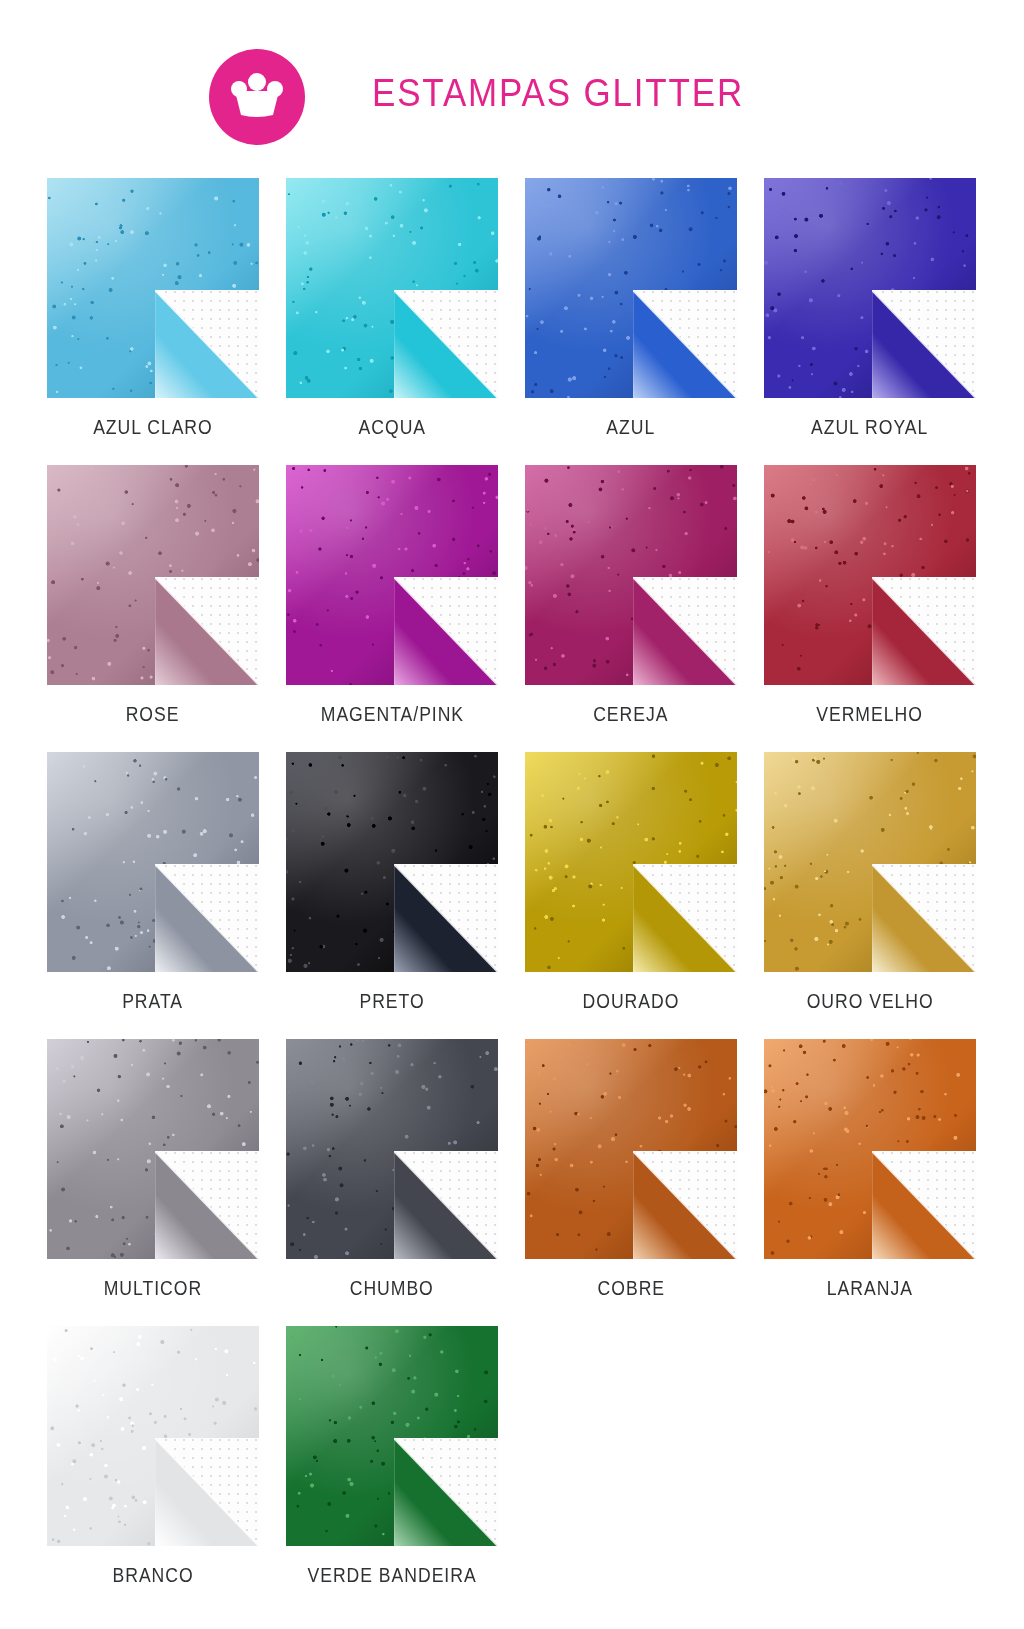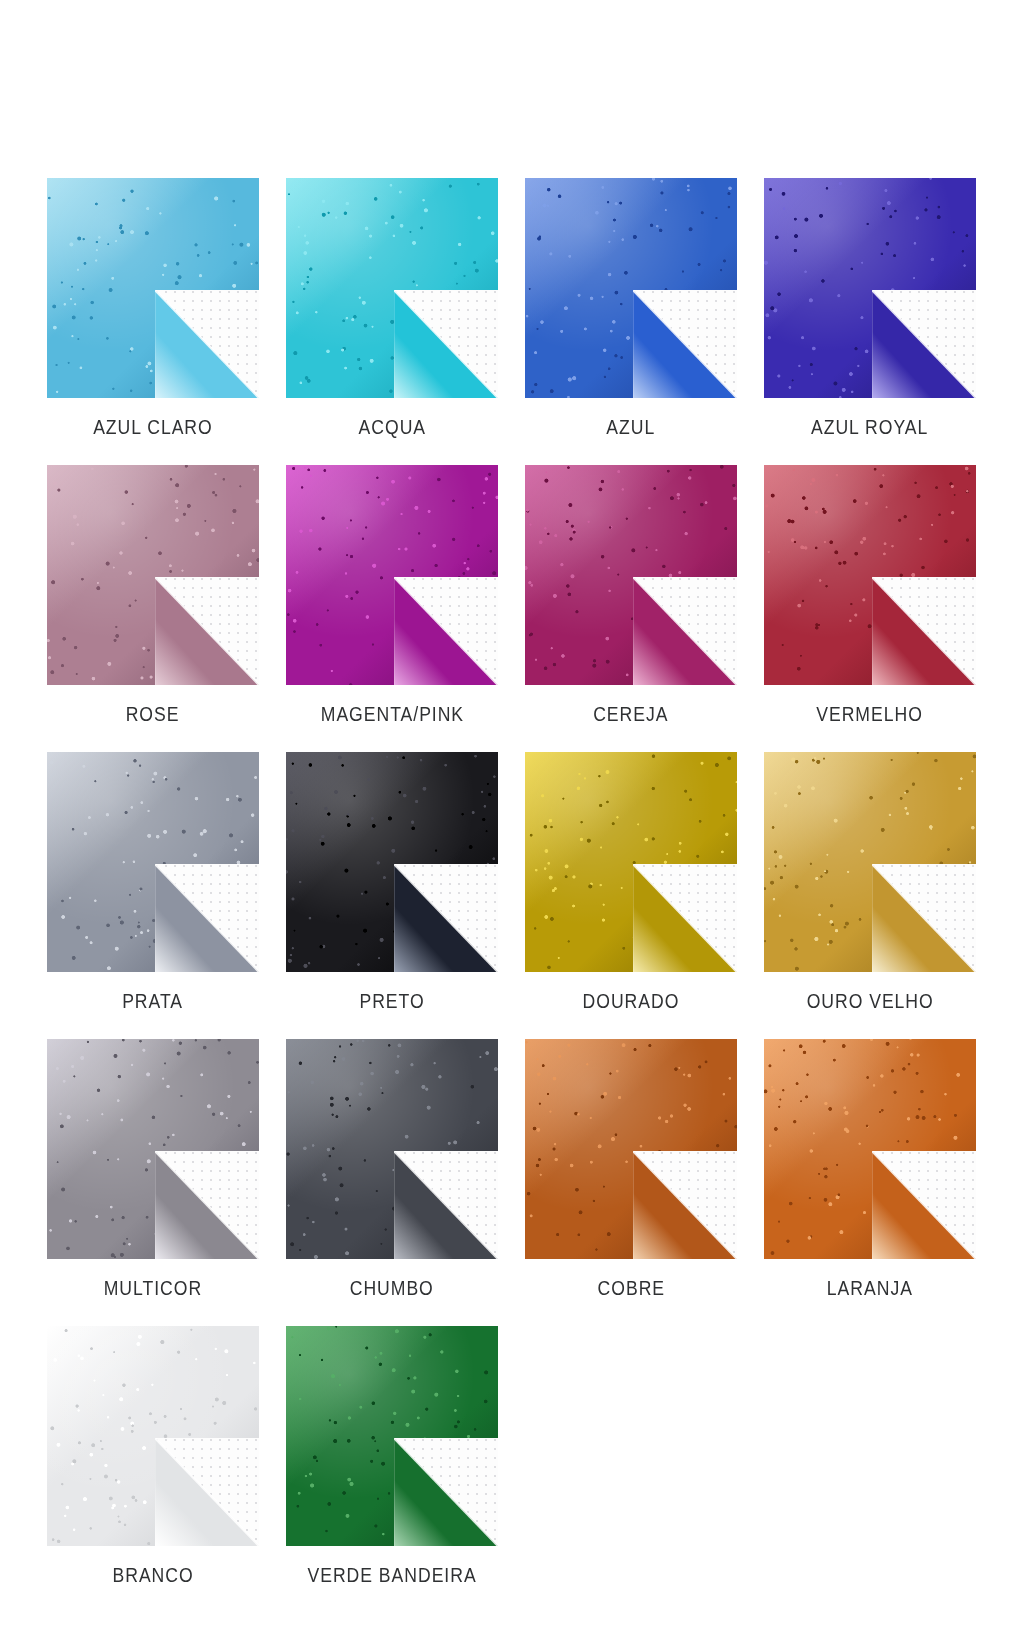--- a/index.html
+++ b/index.html
@@ -142,20 +142,35 @@
     transform: scaleX(0.88);
   }
 
   .row-gap { height: 26px; }
 </style>
 </head>
 <body>
 
 <div id="page">
 
+  <div id="header">
+
+    <div id="logo-badge">
+      <span>
+        <svg width="56" height="48" viewBox="0 0 56 48" aria-hidden="true">
+          <circle cx="10" cy="16" r="8" fill="#ffffff"></circle>
+          <circle cx="28" cy="9" r="9" fill="#ffffff"></circle>
+          <circle cx="46" cy="16" r="8" fill="#ffffff"></circle>
+          <path d="M6 18 L50 18 L44 42 Q28 46 12 42 Z" fill="#ffffff"></path>
+        </svg>
+      </span>
+    </div>
+
+    <div id="page-title">ESTAMPAS GLITTER</div>
+  </div>
 
   <div id="grid">
       <div class="swatch-row">
         <div class="cell">
           <div class="swatch" style="background: linear-gradient(135deg, rgb(169, 225, 242) 0%, rgb(87, 185, 221) 38%, rgb(87, 185, 221) 62%, rgb(47, 143, 184) 100%);">
             <div class="glitter" style="background-image: radial-gradient(circle at 3.7% 68%, rgb(169, 225, 242) 1.51px, transparent 2.21px), radial-gradient(circle at 40% 77.7%, rgb(169, 225, 242) 1.33px, transparent 2.03px), radial-gradient(circle at 11.8% 49.4%, rgb(47, 143, 184) 0.65px, transparent 1.35px), radial-gradient(circle at 47.5% 13.9%, rgb(169, 225, 242) 1.18px, transparent 1.88px), radial-gradient(circle at 17.3% 27.8%, rgb(47, 143, 184) 0.82px, transparent 1.52px), radial-gradient(circle at 23.2% 37.5%, rgb(169, 225, 242) 0.75px, transparent 1.45px), radial-gradient(circle at 75.5% 75.1%, rgb(169, 225, 242) 1.1px, transparent 1.8px), radial-gradient(circle at 39.7% 96.7%, rgb(47, 143, 184) 0.91px, transparent 1.61px), radial-gradient(circle at 71% 95.7%, rgb(169, 225, 242) 0.86px, transparent 1.56px), radial-gradient(circle at 36.2% 10.1%, rgb(47, 143, 184) 1.24px, transparent 1.94px), radial-gradient(circle at 34.9% 21.7%, rgb(47, 143, 184) 1.21px, transparent 1.91px), radial-gradient(circle at 61.6% 39%, rgb(47, 143, 184) 1.4px, transparent 2.1px), radial-gradient(circle at 71.3% 35.2%, rgb(47, 143, 184) 1.03px, transparent 1.73px), radial-gradient(circle at 12% 71.9%, rgb(169, 225, 242) 0.71px, transparent 1.41px), radial-gradient(circle at 48.9% 93.2%, rgb(47, 143, 184) 0.98px, transparent 1.68px), radial-gradient(circle at 17.9% 38.8%, rgb(47, 143, 184) 1.1px, transparent 1.8px), radial-gradient(circle at 96.5% 39%, rgb(169, 225, 242) 0.66px, transparent 1.36px), radial-gradient(circle at 15.2% 27.5%, rgb(47, 143, 184) 1.6px, transparent 2.3px), radial-gradient(circle at 76.4% 72.8%, rgb(169, 225, 242) 1.64px, transparent 2.34px), radial-gradient(circle at 54.5% 55.9%, rgb(47, 143, 184) 1.7px, transparent 2.4px), radial-gradient(circle at 28.5% 72.9%, rgb(47, 143, 184) 0.97px, transparent 1.67px), radial-gradient(circle at 17.1% 50.5%, rgb(47, 143, 184) 0.81px, transparent 1.51px), radial-gradient(circle at 55.7% 71.5%, rgb(169, 225, 242) 1.05px, transparent 1.75px), radial-gradient(circle at 55.7% 39.7%, rgb(169, 225, 242) 1.37px, transparent 2.07px), radial-gradient(circle at 99.4% 75.3%, rgb(47, 143, 184) 1.3px, transparent 2px), radial-gradient(circle at 79.8% 9.3%, rgb(169, 225, 242) 1.68px, transparent 2.38px), radial-gradient(circle at 30% 50.9%, rgb(47, 143, 184) 1.61px, transparent 2.31px), radial-gradient(circle at 47.1% 25.1%, rgb(47, 143, 184) 1.64px, transparent 2.34px), radial-gradient(circle at 54.8% 44%, rgb(169, 225, 242) 0.74px, transparent 1.44px), radial-gradient(circle at 28.9% 30.1%, rgb(47, 143, 184) 0.62px, transparent 1.32px), radial-gradient(circle at 88.7% 21.5%, rgb(169, 225, 242) 0.71px, transparent 1.41px), radial-gradient(circle at 72.4% 44.4%, rgb(169, 225, 242) 1.22px, transparent 1.92px), radial-gradient(circle at 13.3% 57.4%, rgb(169, 225, 242) 0.7px, transparent 1.4px), radial-gradient(circle at 59.2% 69.4%, rgb(169, 225, 242) 1.56px, transparent 2.26px), radial-gradient(circle at 21.3% 56.6%, rgb(47, 143, 184) 1.37px, transparent 2.07px), radial-gradient(circle at 11.3% 55%, rgb(169, 225, 242) 0.7px, transparent 1.4px), radial-gradient(circle at 71.7% 63.2%, rgb(169, 225, 242) 1.23px, transparent 1.93px), radial-gradient(circle at 23.3% 11.8%, rgb(47, 143, 184) 1.05px, transparent 1.75px), radial-gradient(circle at 35.5% 24.6%, rgb(47, 143, 184) 1.58px, transparent 2.28px), radial-gradient(circle at 56.4% 81.5%, rgb(169, 225, 242) 1.3px, transparent 2px), radial-gradient(circle at 70.3% 30.4%, rgb(47, 143, 184) 1.25px, transparent 1.95px), radial-gradient(circle at 77% 91%, rgb(169, 225, 242) 0.79px, transparent 1.49px), radial-gradient(circle at 88.3% 49%, rgb(169, 225, 242) 1.63px, transparent 2.33px), radial-gradient(circle at 91.7% 30.3%, rgb(47, 143, 184) 1.65px, transparent 2.35px), radial-gradient(circle at 87.6% 30.2%, rgb(47, 143, 184) 0.66px, transparent 1.36px), radial-gradient(circle at 47.1% 85.7%, rgb(169, 225, 242) 1.05px, transparent 1.75px), radial-gradient(circle at 96.3% 57.6%, rgb(47, 143, 184) 1.17px, transparent 1.87px), radial-gradient(circle at 4.8% 97.2%, rgb(169, 225, 242) 0.79px, transparent 1.49px), radial-gradient(circle at 23.5% 32.8%, rgb(169, 225, 242) 0.71px, transparent 1.41px), radial-gradient(circle at 86.5% 93.5%, rgb(169, 225, 242) 0.82px, transparent 1.52px), radial-gradient(circle at 92.7% 51.4%, rgb(47, 143, 184) 0.76px, transparent 1.46px), radial-gradient(circle at 31% 45.6%, rgb(169, 225, 242) 1.06px, transparent 1.76px), radial-gradient(circle at 8.4% 57.4%, rgb(169, 225, 242) 0.9px, transparent 1.6px), radial-gradient(circle at 88.8% 38.6%, rgb(47, 143, 184) 1.56px, transparent 2.26px), radial-gradient(circle at 12.6% 63.4%, rgb(47, 143, 184) 1.59px, transparent 2.29px), radial-gradient(circle at 53.5% 16.1%, rgb(169, 225, 242) 0.78px, transparent 1.48px), radial-gradient(circle at 16% 86.3%, rgb(169, 225, 242) 1.01px, transparent 1.71px), radial-gradient(circle at 98% 65%, rgb(169, 225, 242) 1px, transparent 1.7px), radial-gradient(circle at 96.8% 68.6%, rgb(169, 225, 242) 1.14px, transparent 1.84px), radial-gradient(circle at 76.5% 33.9%, rgb(47, 143, 184) 1.03px, transparent 1.73px), radial-gradient(circle at 14.8% 73.2%, rgb(47, 143, 184) 0.65px, transparent 1.35px), radial-gradient(circle at 49.2% 87.7%, rgb(169, 225, 242) 0.96px, transparent 1.66px), radial-gradient(circle at 32.6% 28.7%, rgb(169, 225, 242) 0.73px, transparent 1.43px), radial-gradient(circle at 34.7% 22.7%, rgb(47, 143, 184) 1.15px, transparent 1.85px), radial-gradient(circle at 23.5% 29.1%, rgb(47, 143, 184) 0.82px, transparent 1.52px), radial-gradient(circle at 24.7% 27%, rgb(169, 225, 242) 0.93px, transparent 1.63px), radial-gradient(circle at 48.3% 84.3%, rgb(169, 225, 242) 1.55px, transparent 2.25px), radial-gradient(circle at 11.5% 30.2%, rgb(169, 225, 242) 1.64px, transparent 2.34px), radial-gradient(circle at 4.5% 85%, rgb(47, 143, 184) 0.75px, transparent 1.45px), radial-gradient(circle at 10.2% 84%, rgb(47, 143, 184) 0.67px, transparent 1.37px), radial-gradient(circle at 90.8% 75.6%, rgb(47, 143, 184) 0.7px, transparent 1.4px), radial-gradient(circle at 7% 47.5%, rgb(47, 143, 184) 0.7px, transparent 1.4px), radial-gradient(circle at 61.2% 47.8%, rgb(47, 143, 184) 1.63px, transparent 2.33px), radial-gradient(circle at 95% 30.4%, rgb(169, 225, 242) 1.46px, transparent 2.16px), radial-gradient(circle at 88.1% 10.5%, rgb(47, 143, 184) 1px, transparent 1.7px), radial-gradient(circle at 95.6% 98.9%, rgb(47, 143, 184) 1.11px, transparent 1.81px), radial-gradient(circle at 14.6% 41.7%, rgb(169, 225, 242) 0.76px, transparent 1.46px), radial-gradient(circle at 20.9% 63.6%, rgb(47, 143, 184) 1.35px, transparent 2.05px), radial-gradient(circle at 98.9% 38.6%, rgb(47, 143, 184) 1.08px, transparent 1.78px), radial-gradient(circle at 62.5% 45.1%, rgb(47, 143, 184) 1.7px, transparent 2.4px), radial-gradient(circle at 53.6% 68.9%, rgb(47, 143, 184) 1.35px, transparent 2.05px), radial-gradient(circle at 31.3% 95.8%, rgb(47, 143, 184) 0.79px, transparent 1.49px), radial-gradient(circle at 40.1% 6%, rgb(47, 143, 184) 1.31px, transparent 2.01px), radial-gradient(circle at 1.1% 9.1%, rgb(47, 143, 184) 0.93px, transparent 1.63px), radial-gradient(circle at 92.7% 93.3%, rgb(169, 225, 242) 1.65px, transparent 2.35px), radial-gradient(circle at 39.3% 78.8%, rgb(47, 143, 184) 0.7px, transparent 1.4px), radial-gradient(circle at 3.4% 58.4%, rgb(47, 143, 184) 1.56px, transparent 2.26px), radial-gradient(circle at 84.4% 81.5%, rgb(169, 225, 242) 1.15px, transparent 1.85px), radial-gradient(circle at 40.1% 24.6%, rgb(169, 225, 242) 1.58px, transparent 2.28px), radial-gradient(circle at 83.1% 74%, rgb(169, 225, 242) 0.7px, transparent 1.4px), radial-gradient(circle at 30% 22%, rgba(255, 255, 255, 0.22), transparent 55%); background-size: auto;"></div>
             <div class="peel-hole"></div>
             <div class="peel-flap" style="background: linear-gradient(48deg, rgb(216, 243, 251) 0%, rgb(98, 201, 232) 30%, rgb(98, 201, 232) 55%, rgb(47, 143, 184) 100%);"></div>
             <div class="peel-edge"><svg width="104" height="108" viewBox="0 0 104 108">
                 <line x1="0" y1="0" x2="104" y2="108" stroke="rgba(255,255,255,.85)" stroke-width="2.4"></line>

